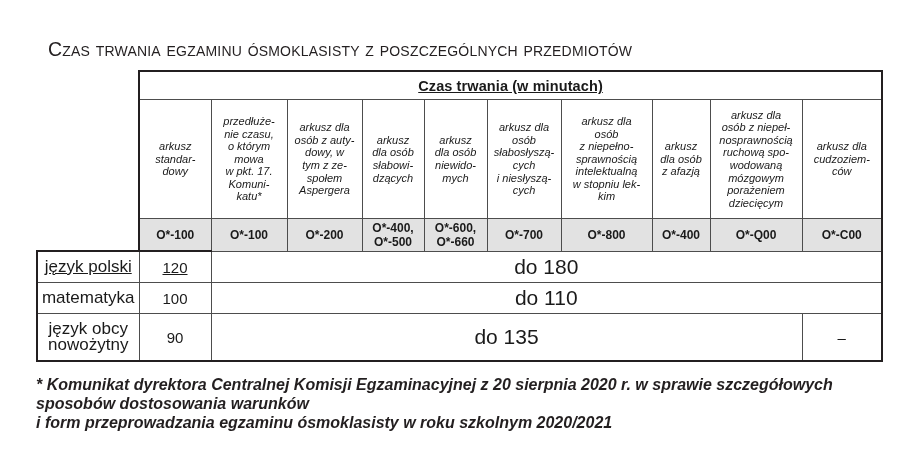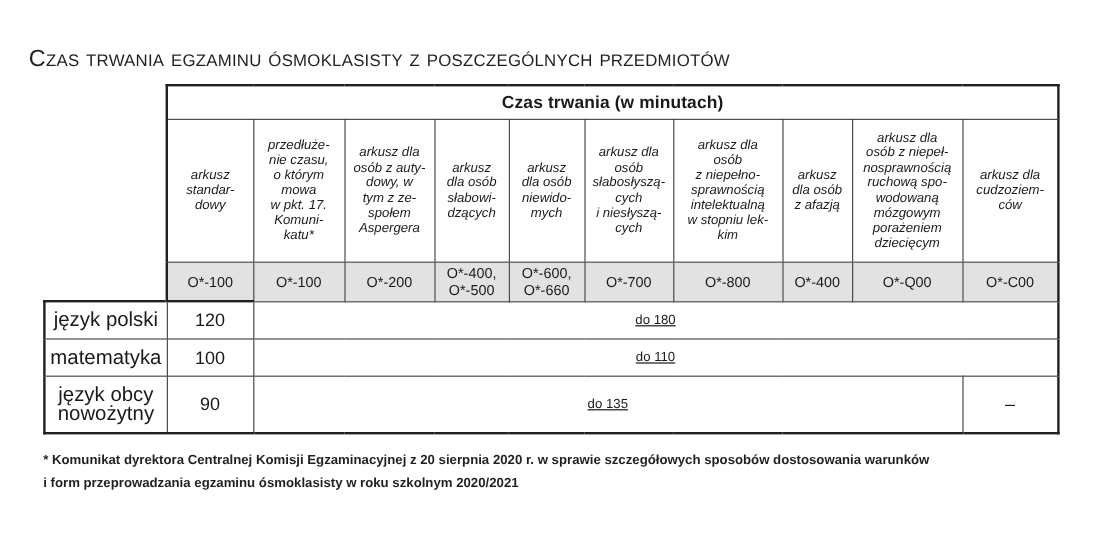--- a/index.html
+++ b/index.html
@@ -19,21 +19,21 @@
   .page {
     position: relative;
     width: 915px;
     height: 459px;
     box-sizing: border-box;
   }
 
   
   .page-title {
     position: absolute;
-    left: 24px;
+    left: 48px;
     top: 38px;
     font-size: 19.5px;
     font-variant: small-caps;
     letter-spacing: 0.2px;
     color: #231f20;
     white-space: nowrap;
   }
 
   
   .table-wrap {
@@ -52,21 +52,21 @@
 
   table.exam-table td {
     border: 1px solid #4d4d4d;
     padding: 0;
     vertical-align: middle;
     text-align: center;
     color: #1a1a1a;
   }
 
   
-  .outer-top    { border-top: 2px solid #231f20 !important; }
+  .outer-top    { border-top: 2px solid #231f20 !important; text-decoration: underline; }
   .outer-bottom { border-bottom: 2px solid #231f20 !important; }
   .outer-left   { border-left: 2px solid #231f20 !important; }
   .outer-right  { border-right: 2px solid #231f20 !important; }
 
   
   .corner-cell {
     border: none !important;
     background: transparent;
   }
 
@@ -85,21 +85,21 @@
     line-height: 12.6px;
     height: 118px;
     padding: 2px 2px;
     color: #231f20;
   }
   .colhead-cell .lines span { display: block; }
 
   
   .code-cell {
     background: #e2e2e2;
-    font-weight: normal;
+    font-weight: bold;
     font-size: 12px;
     line-height: 14px;
     height: 31px;
     color: #231f20;
   }
   .code-cell .lines span { display: block; }
 
   
   .rowlabel-cell {
     text-align: left;
@@ -108,41 +108,41 @@
     line-height: 16px;
     height: 30px;
   }
   .rowlabel-cell .lines span { display: block; }
 
   .minutes-cell {
     font-size: 15px;
     height: 30px;
   }
   .span-cell {
-    font-size: 11px;
+    font-size: 21px;
     height: 30px;
-    text-decoration: underline;
   }
   .tall-row .rowlabel-cell,
   .tall-row .minutes-cell,
   .tall-row .span-cell,
   .tall-row .dash-cell {
     height: 46px;
   }
   .dash-cell {
     font-size: 15px;
   }
 
   
   .footnote {
     position: absolute;
     left: 36px;
     top: 375px;
     width: 850px;
-    font-size: 11px;
+    font-size: 16px;
+    font-style: italic;
     font-weight: bold;
     line-height: 19px;
     color: #231f20;
   }
   .footnote span { display: block; }
 </style>
 </head>
 <body>
 
 <div class="page">

